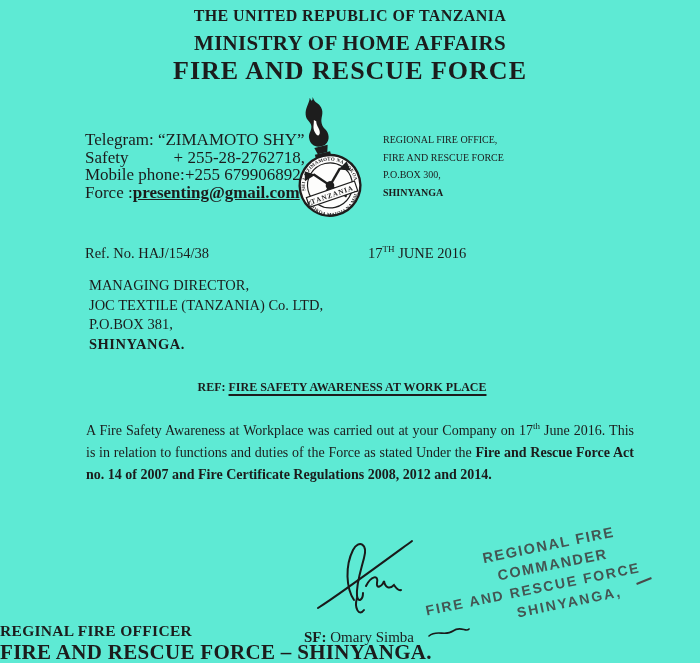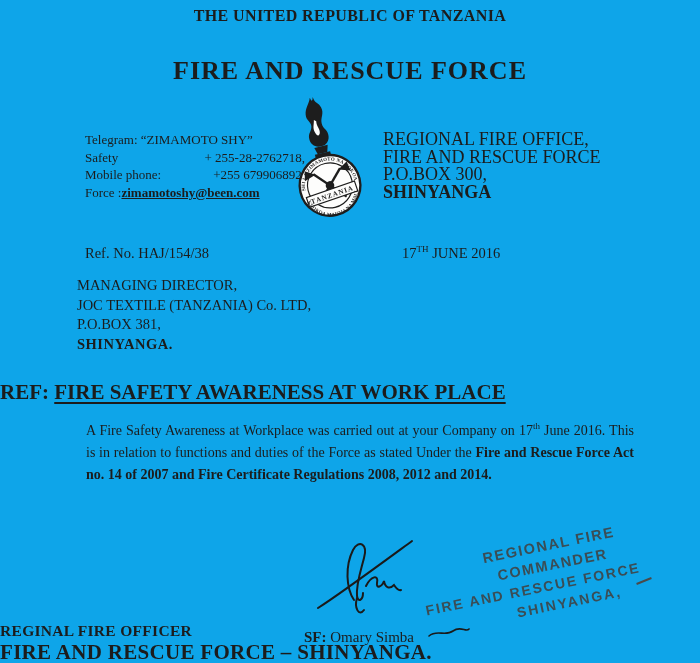--- a/index.html
+++ b/index.html
@@ -1,43 +1,43 @@
 <!DOCTYPE html>
 <html><head>
 <meta charset="utf-8">
 <style>
   html,body{margin:0;padding:0;background:#ffffff;}
   #page{
     position:relative;width:700px;height:663px;overflow:hidden;
-    background:#0ea5e9;color:#1c1c1c;
+    background:#5eead4;color:#1c1c1c;
     font-family:"Liberation Serif", serif;
   }
   .abs{position:absolute;}
   
   .hdr{left:0;right:0;text-align:center;font-weight:bold;}
   .hdr1{top:7px;font-size:16px;letter-spacing:.4px;}
   .hdr2{top:31px;font-size:21px;letter-spacing:.3px;}
   .hdr3{top:56px;font-size:26px;letter-spacing:1px;}
   
-  .contacts{left:85px;top:131px;width:220px;font-size:13px;line-height:17.6px;}
+  .contacts{left:85px;top:131px;width:220px;font-size:17px;line-height:17.6px;}
   .crow{display:flex;justify-content:space-between;}
   .email-line .email{font-weight:bold;text-decoration:underline;}
-  .office{left:383px;top:131px;font-size:18px;line-height:17.6px;}
+  .office{left:383px;top:131px;font-size:10px;line-height:17.6px;}
   .office .bold{font-weight:bold;}
   
   .emblem{left:286px;top:92px;width:88px;height:136px;}
   
   .refno{left:85px;top:245px;font-size:14.5px;}
-  .dateline{left:402px;top:244px;font-size:14.5px;}
+  .dateline{left:368px;top:244px;font-size:14.5px;}
   .dateline sup{font-size:9px;}
   
-  .recipient{left:77px;top:276px;font-size:14.5px;line-height:19.5px;}
+  .recipient{left:89px;top:276px;font-size:14.5px;line-height:19.5px;}
   .recipient .bold{font-weight:bold;letter-spacing:.5px;}
   
-  .subject{left:0;right:16px;top:380px;font-size:21px;font-weight:bold;}
+  .subject{left:0;right:16px;top:380px;text-align:center;font-size:12px;font-weight:bold;}
   .subject .utitle{text-decoration:underline;text-decoration-thickness:2px;text-underline-offset:3px;}
   
   .para{left:78px;width:548px;font-size:14px;line-height:22px;text-align:justify;margin:8px;}
   .p1{top:407px;}
   .p2{top:482px;}
   .para sup{font-size:9px;}
   .para b{font-weight:bold;}
   
   .sig{left:316px;top:536px;width:100px;height:90px;}
   .stamp{
@@ -56,34 +56,35 @@
   .sfline .sf{font-weight:bold;}
   .title1{left:0;right:0;top:622px;text-align:left;font-size:15.5px;font-weight:bold;letter-spacing:.3px;}
   .title2{left:0;right:4px;top:640px;text-align:left;font-size:21px;font-weight:bold;letter-spacing:.3px;}
 </style>
 </head>
 <body>
 
 <div id="page">
 
   <div class="abs hdr hdr1">THE UNITED REPUBLIC OF TANZANIA</div>
+  <div class="abs hdr hdr2">MINISTRY OF HOME AFFAIRS</div>
   <div class="abs hdr hdr3">FIRE AND RESCUE FORCE</div>
 
   <div class="abs contacts">
     <div>Telegram: “ZIMAMOTO SHY”</div>
     <div class="crow">
       <span>Safety</span>
       <span>+ 255-28-2762718,</span>
     </div>
     <div class="crow">
       <span>Mobile phone:</span>
       <span>+255 679906892,</span>
     </div>
     <div class="email-line">
-      <span>Force :</span><span class="email">zimamotoshy@been.com</span>
+      <span>Force :</span><span class="email">presenting@gmail.com</span>
     </div>
   </div>
 
   <div class="abs emblem">
     <svg width="88" height="136" viewBox="0 0 90 138">
       <g transform="rotate(-13 45 95)">
         <path fill="#1d1d1d" d="M45 3 C43 9 38 12 37 19 C36 25 41 27 40 32 C39 37 35 38 35 44 C35 50 39 54 45 54 C51 54 55 50 55 44 C55 38 51 37 51 31 C51 25 56 22 54 15 C52 9 49 11 48 3 C47 7 46 8 45 3 Z"></path>
         <path fill="#fdfdfc" d="M44 26 C43 31 41 33 42 38 C43 43 46 44 47 40 C48 36 45 33 46 28 Z"></path>
         <path fill="#1d1d1d" d="M38 54 L52 54 L50 61 L40 61 Z"></path>
         <rect x="37" y="61" width="16" height="3.5" fill="#1d1d1d"></rect>

